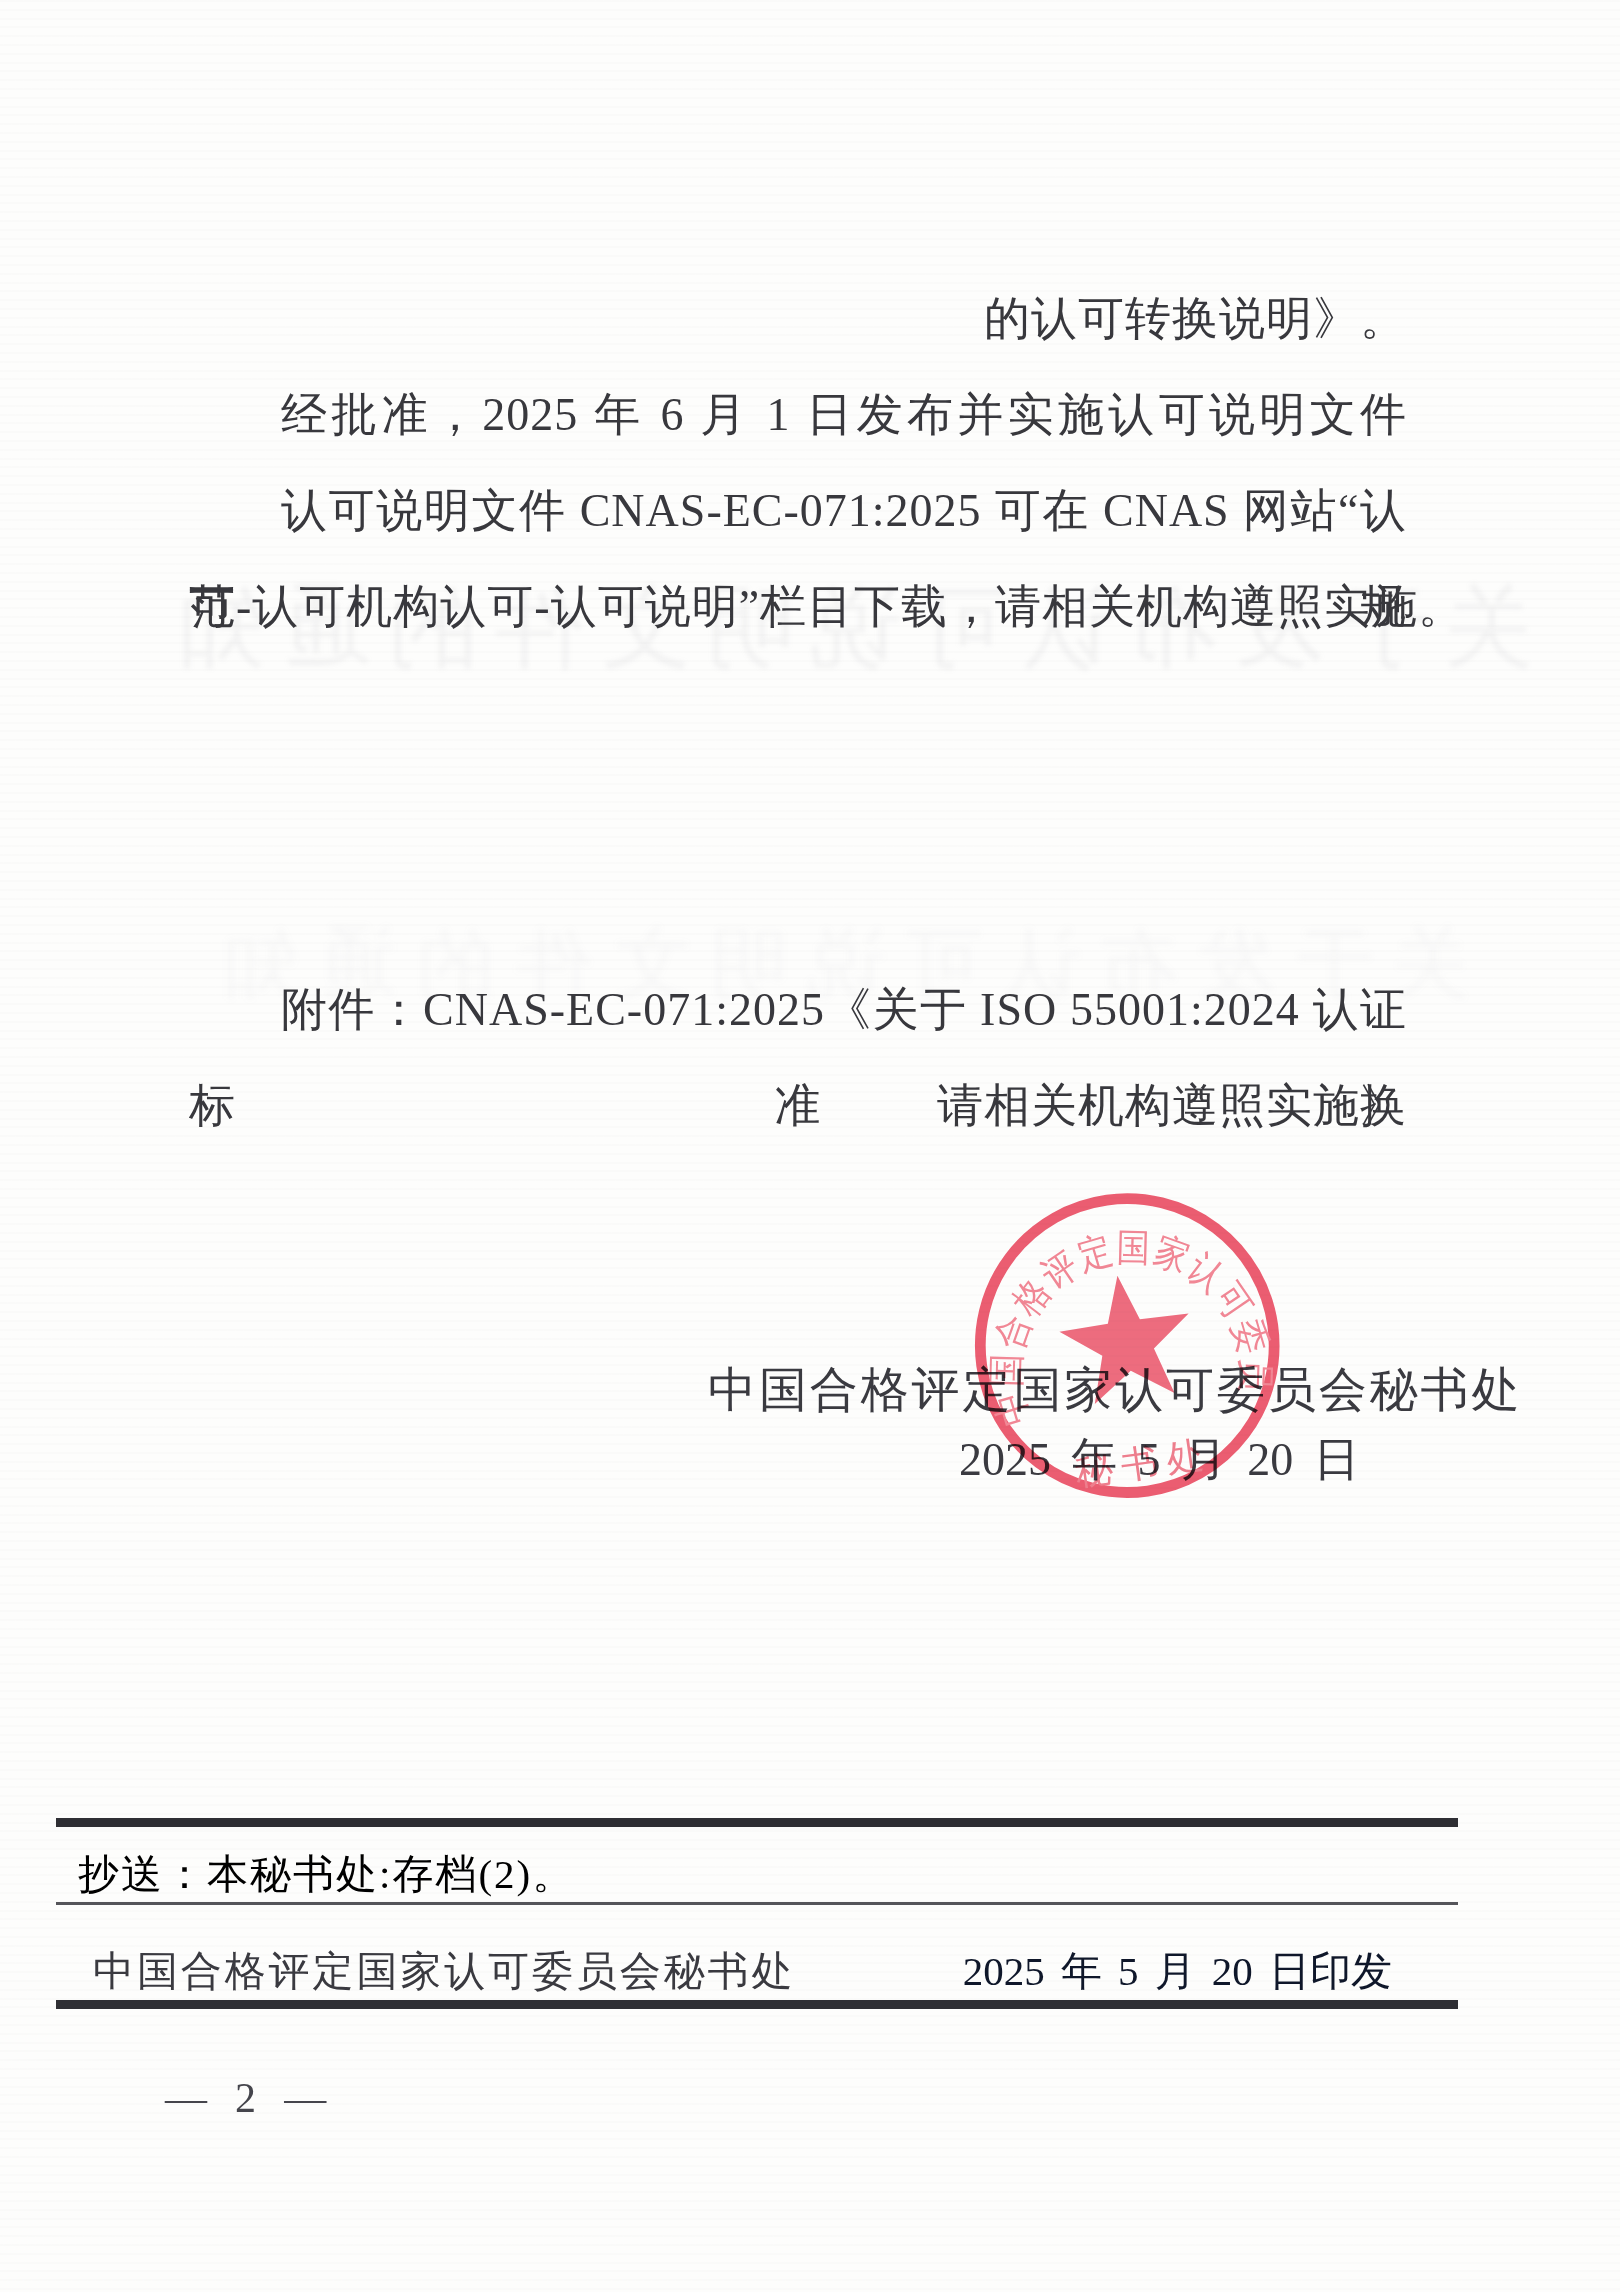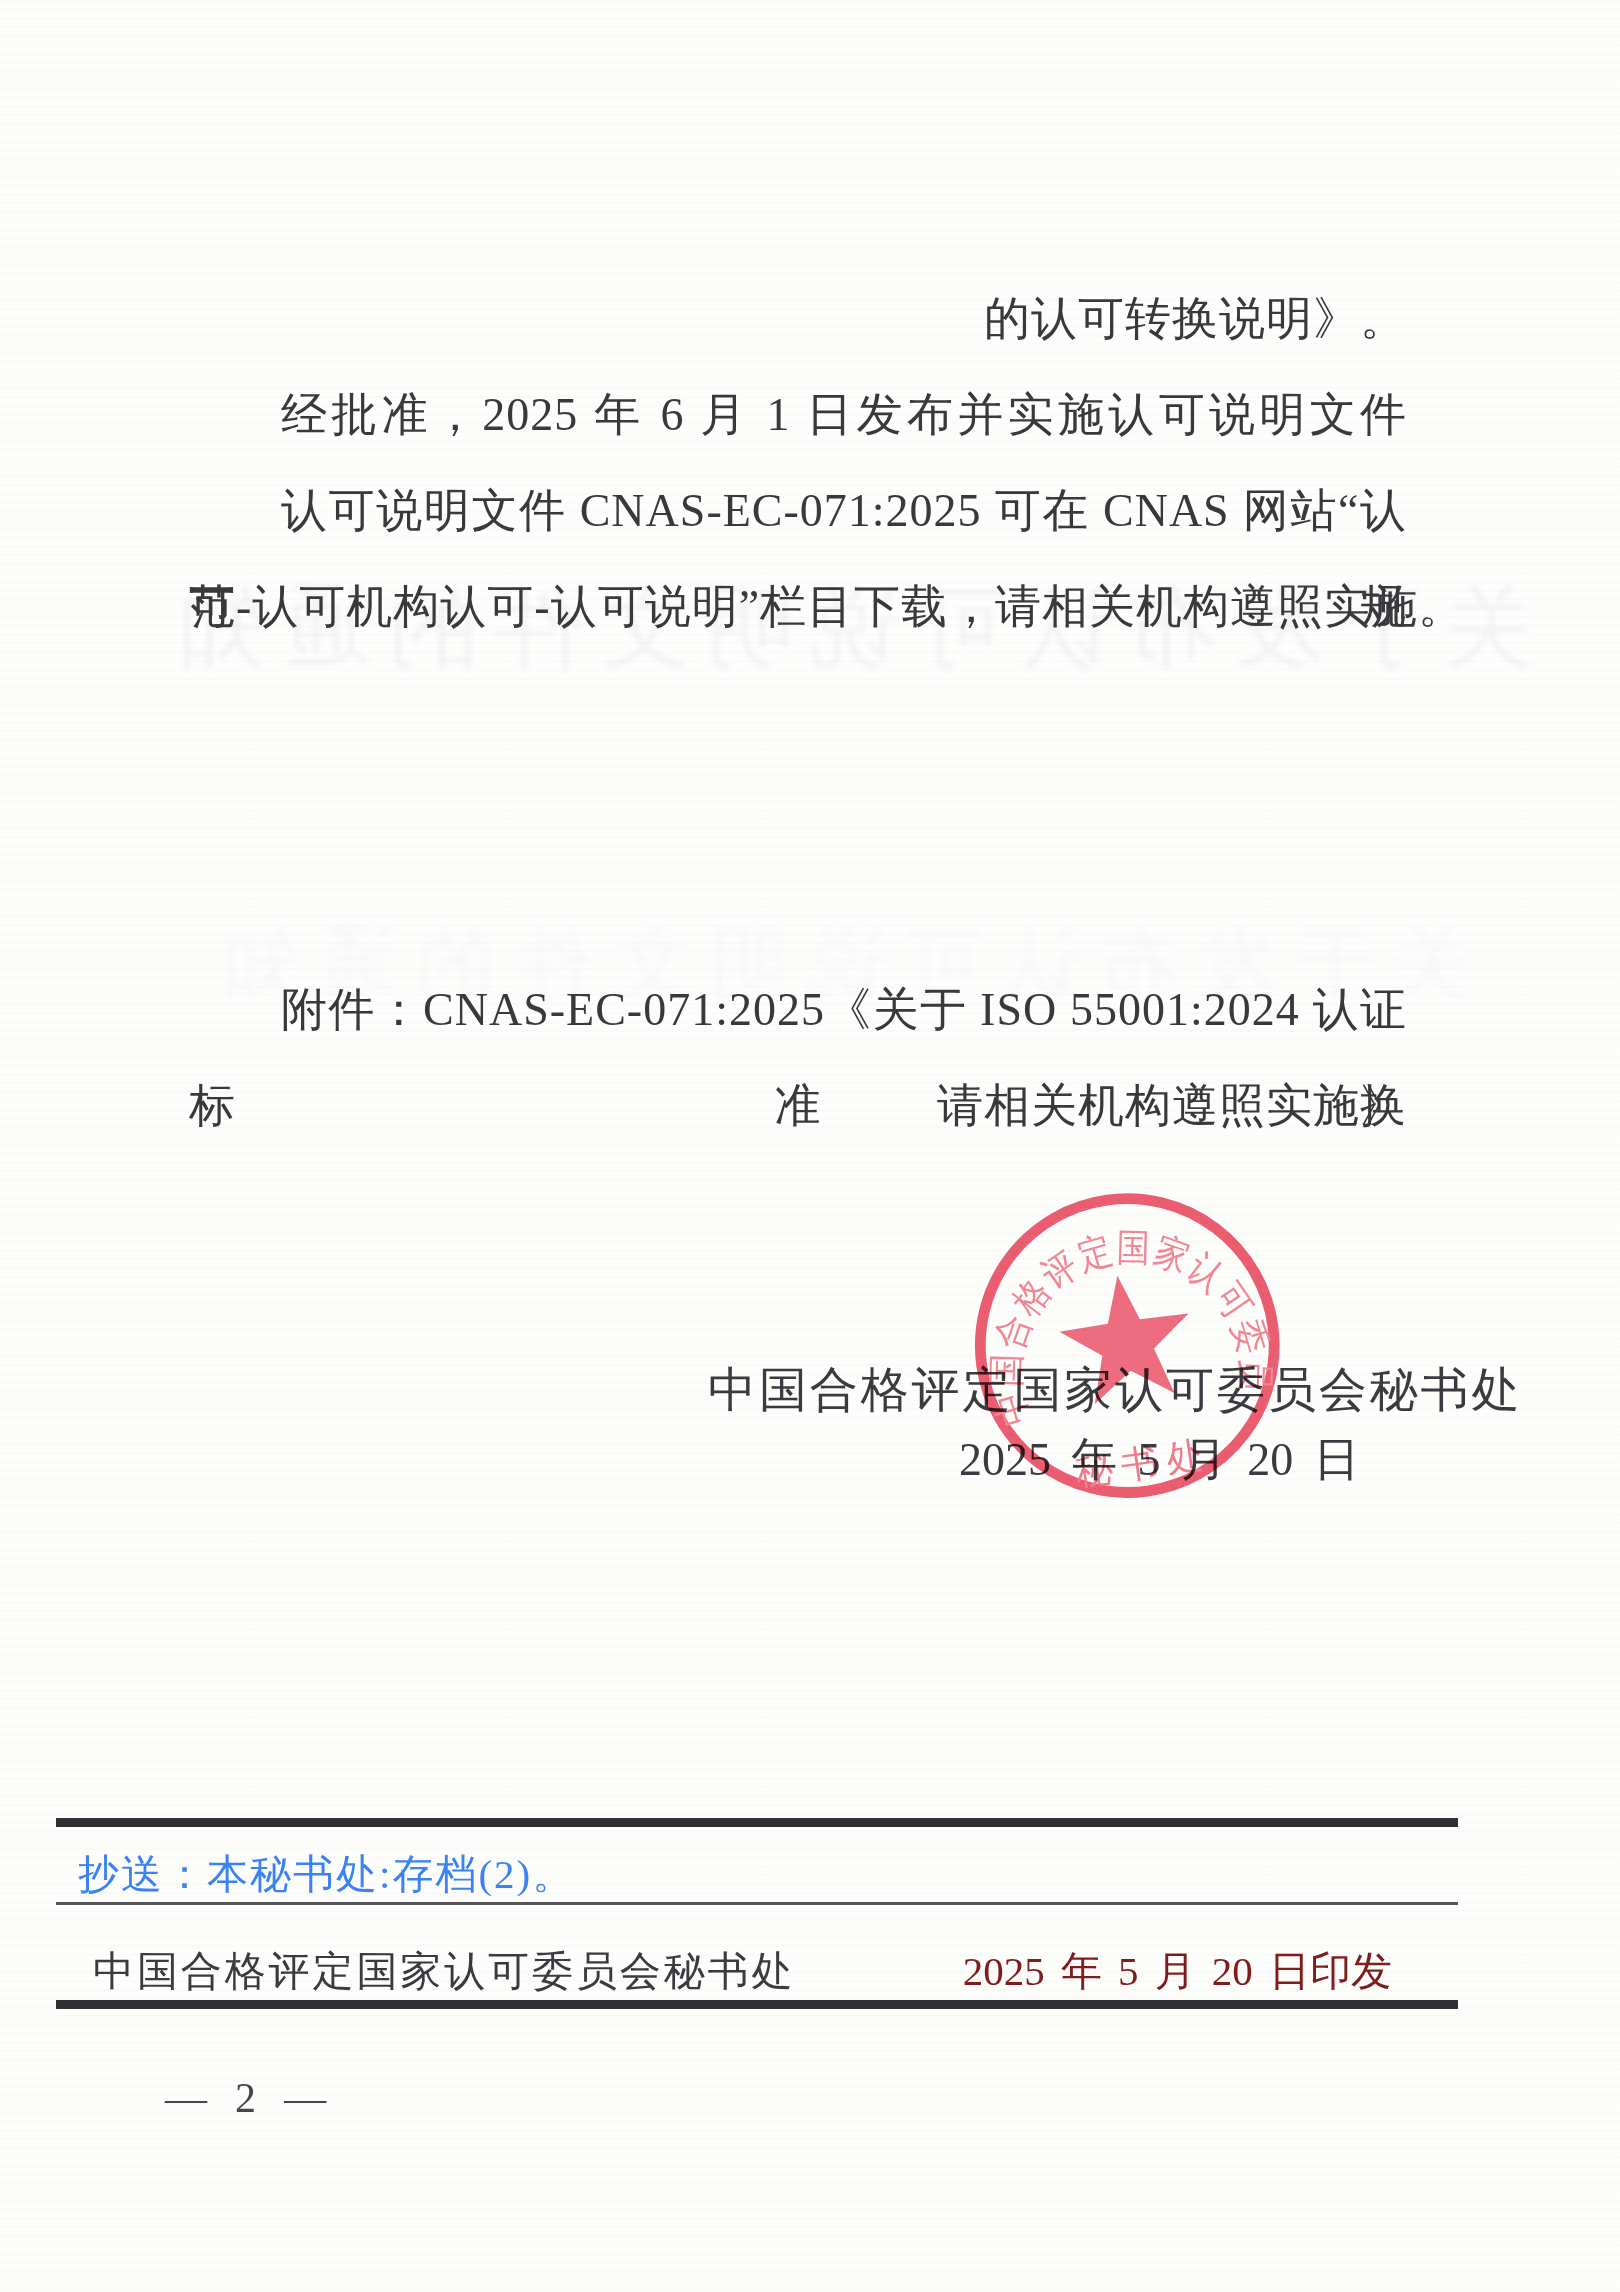--- a/index.html
+++ b/index.html
@@ -72,29 +72,29 @@
     transform:scale(-1,1);
     white-space:nowrap;
     pointer-events:none;
   }
   .rule{ position:absolute;left:56px;width:1402px;background:#2f2f34; }
   .rule.thick1{ top:1818px;height:8.8px; }
   .rule.thin{ top:1902px;height:2.9px;background:#55555a; }
   .rule.thick2{ top:2000px;height:8.8px; }
   .cc-line{
     position:absolute;left:78px;top:1847px;
-    font-size:41px;letter-spacing:2px;color:#3b82f6;text-align:right;
+    font-size:41px;letter-spacing:2px;color:#000000;text-align:right;
   }
   .issuer{
     position:absolute;left:93px;top:1944px;
     font-size:41px;letter-spacing:2.9px;color:#3a3a40;
   }
   .issue-date{
     position:absolute;right:228px;top:1944px;
-    font-size:41px;word-spacing:5.9px;color:#7f1d1d;margin-left:19px;
+    font-size:41px;word-spacing:5.9px;color:#0f172a;margin-left:19px;
   }
   .pagenum{
     position:absolute;left:165px;top:2074px;
     font-size:42px;letter-spacing:3.9px;word-spacing:9.8px;color:#45454c;
   }
 </style>
 </head>
 <body>
 
 <div class="page">

